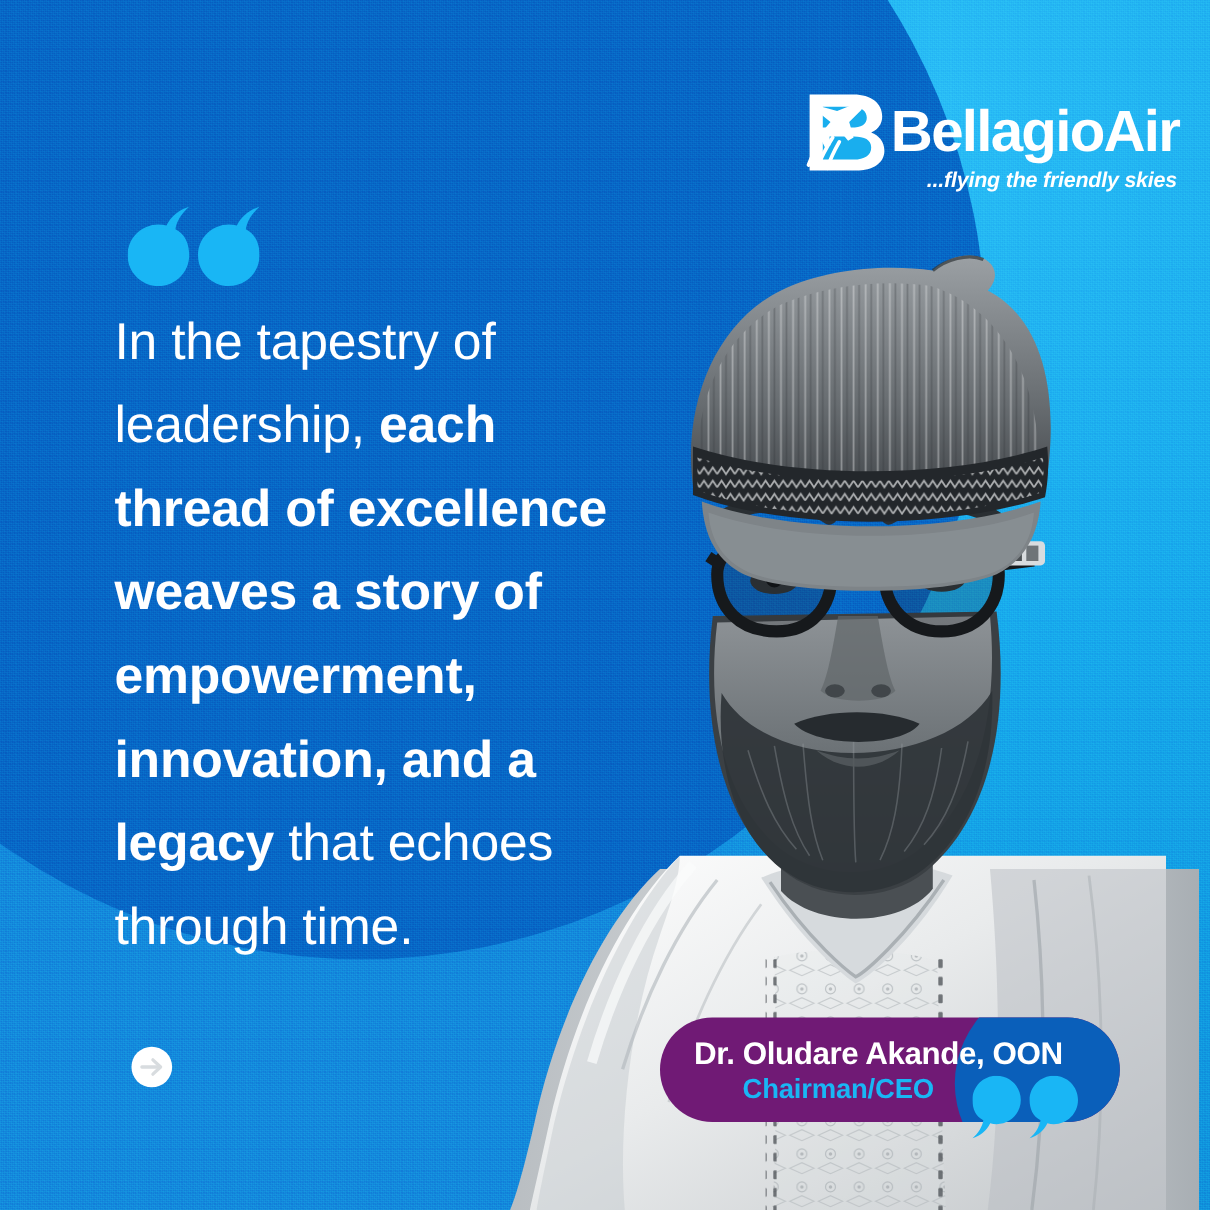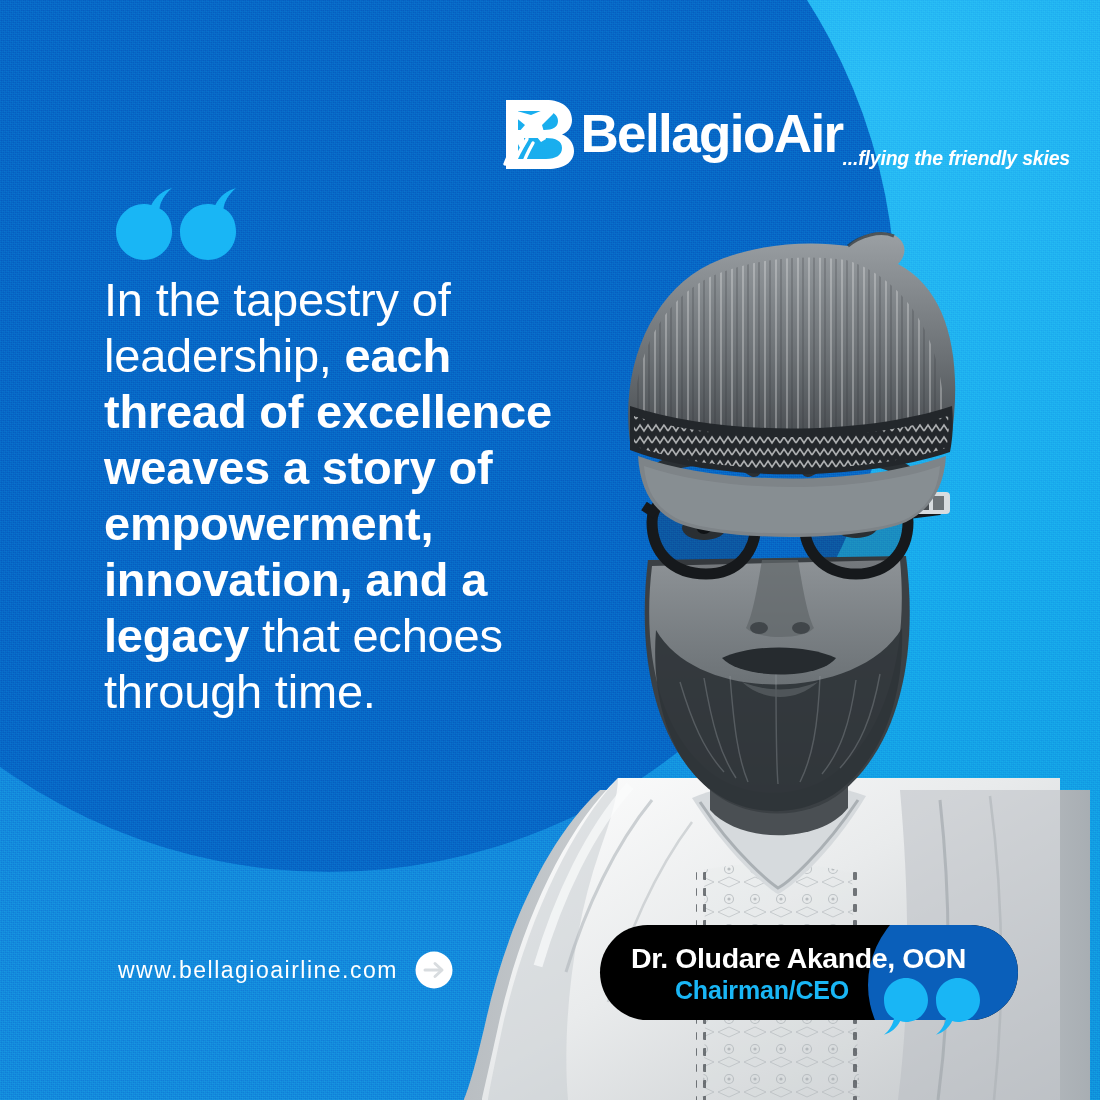--- a/index.html
+++ b/index.html
@@ -78,21 +78,21 @@
 
   
   .quote {
     position: absolute;
     left: 104px;
     top: 272px;
     width: 470px;
     z-index: 7;
     color: #FFFFFF;
     font-size: 47px;
-    line-height: 56px;
+    line-height: 76px;
     font-weight: 300;
     letter-spacing: -0.2px;
   }
   .quote b { font-weight: 700; }
 
   
   .portrait-wrap {
     position: absolute;
     left: 300px;
     top: 230px;
@@ -100,23 +100,24 @@
     height: 870px;
     z-index: 10;
     overflow: hidden;
   }
   .portrait-svg { display:block; width:100%; height:100%; }
 
   
   .logo {
     position: absolute;
     right: 28px;
-    top: 98px;
+    top: 84px;
     z-index: 25;
     display: flex;
+    flex-direction: column;
     align-items: flex-end;
   }
   .logo-row { display: flex; align-items: center; }
   .logo-mark { width: 86px; height: 72px; display:block; margin-right: -6px; }
   .logo-word {
     color: #fff;
     font-size: 53px;
     font-weight: 700;
     letter-spacing: -1.6px;
     line-height: 56px;
@@ -150,21 +151,21 @@
   .site-arrow { width: 40px; height: 40px; display:block; }
 
   
   .plate {
     position: absolute;
     left: 600px;
     top: 925px;
     width: 418px;
     height: 95px;
     border-radius: 48px;
-    background: #000000;
+    background: #701a75;
     z-index: 20;
     overflow: hidden;
   }
   .plate-shade {
     position: absolute;
     right: -70px;
     top: -40px;
     width: 220px;
     height: 200px;
     border-radius: 50%;
@@ -353,21 +354,20 @@
           <path d="M27 41 C22 49 17 58 13 68"></path>
           <path d="M33 45 C29 52 25 60 22 69"></path>
         </g>
       </svg>
       <div class="logo-word">BellagioAir</div>
     </div>
     <div class="logo-tag">...flying the friendly skies</div>
   </div>
 
   <div class="site">
-    <div class="site-url">www.bellagioairline.com</div>
     <svg class="site-arrow" viewBox="0 0 40 40">
       <circle cx="20" cy="20" r="18.5" fill="#FFFFFF"></circle>
       <path d="M11 20 L27 20" stroke="#D8DCDF" stroke-width="3" stroke-linecap="round"></path>
       <path d="M21 13.5 L28 20 L21 26.5" stroke="#D8DCDF" stroke-width="3" fill="none" stroke-linecap="round" stroke-linejoin="round"></path>
     </svg>
   </div>
 
   <div class="plate">
     <div class="plate-shade"></div>
     <div class="plate-text">

